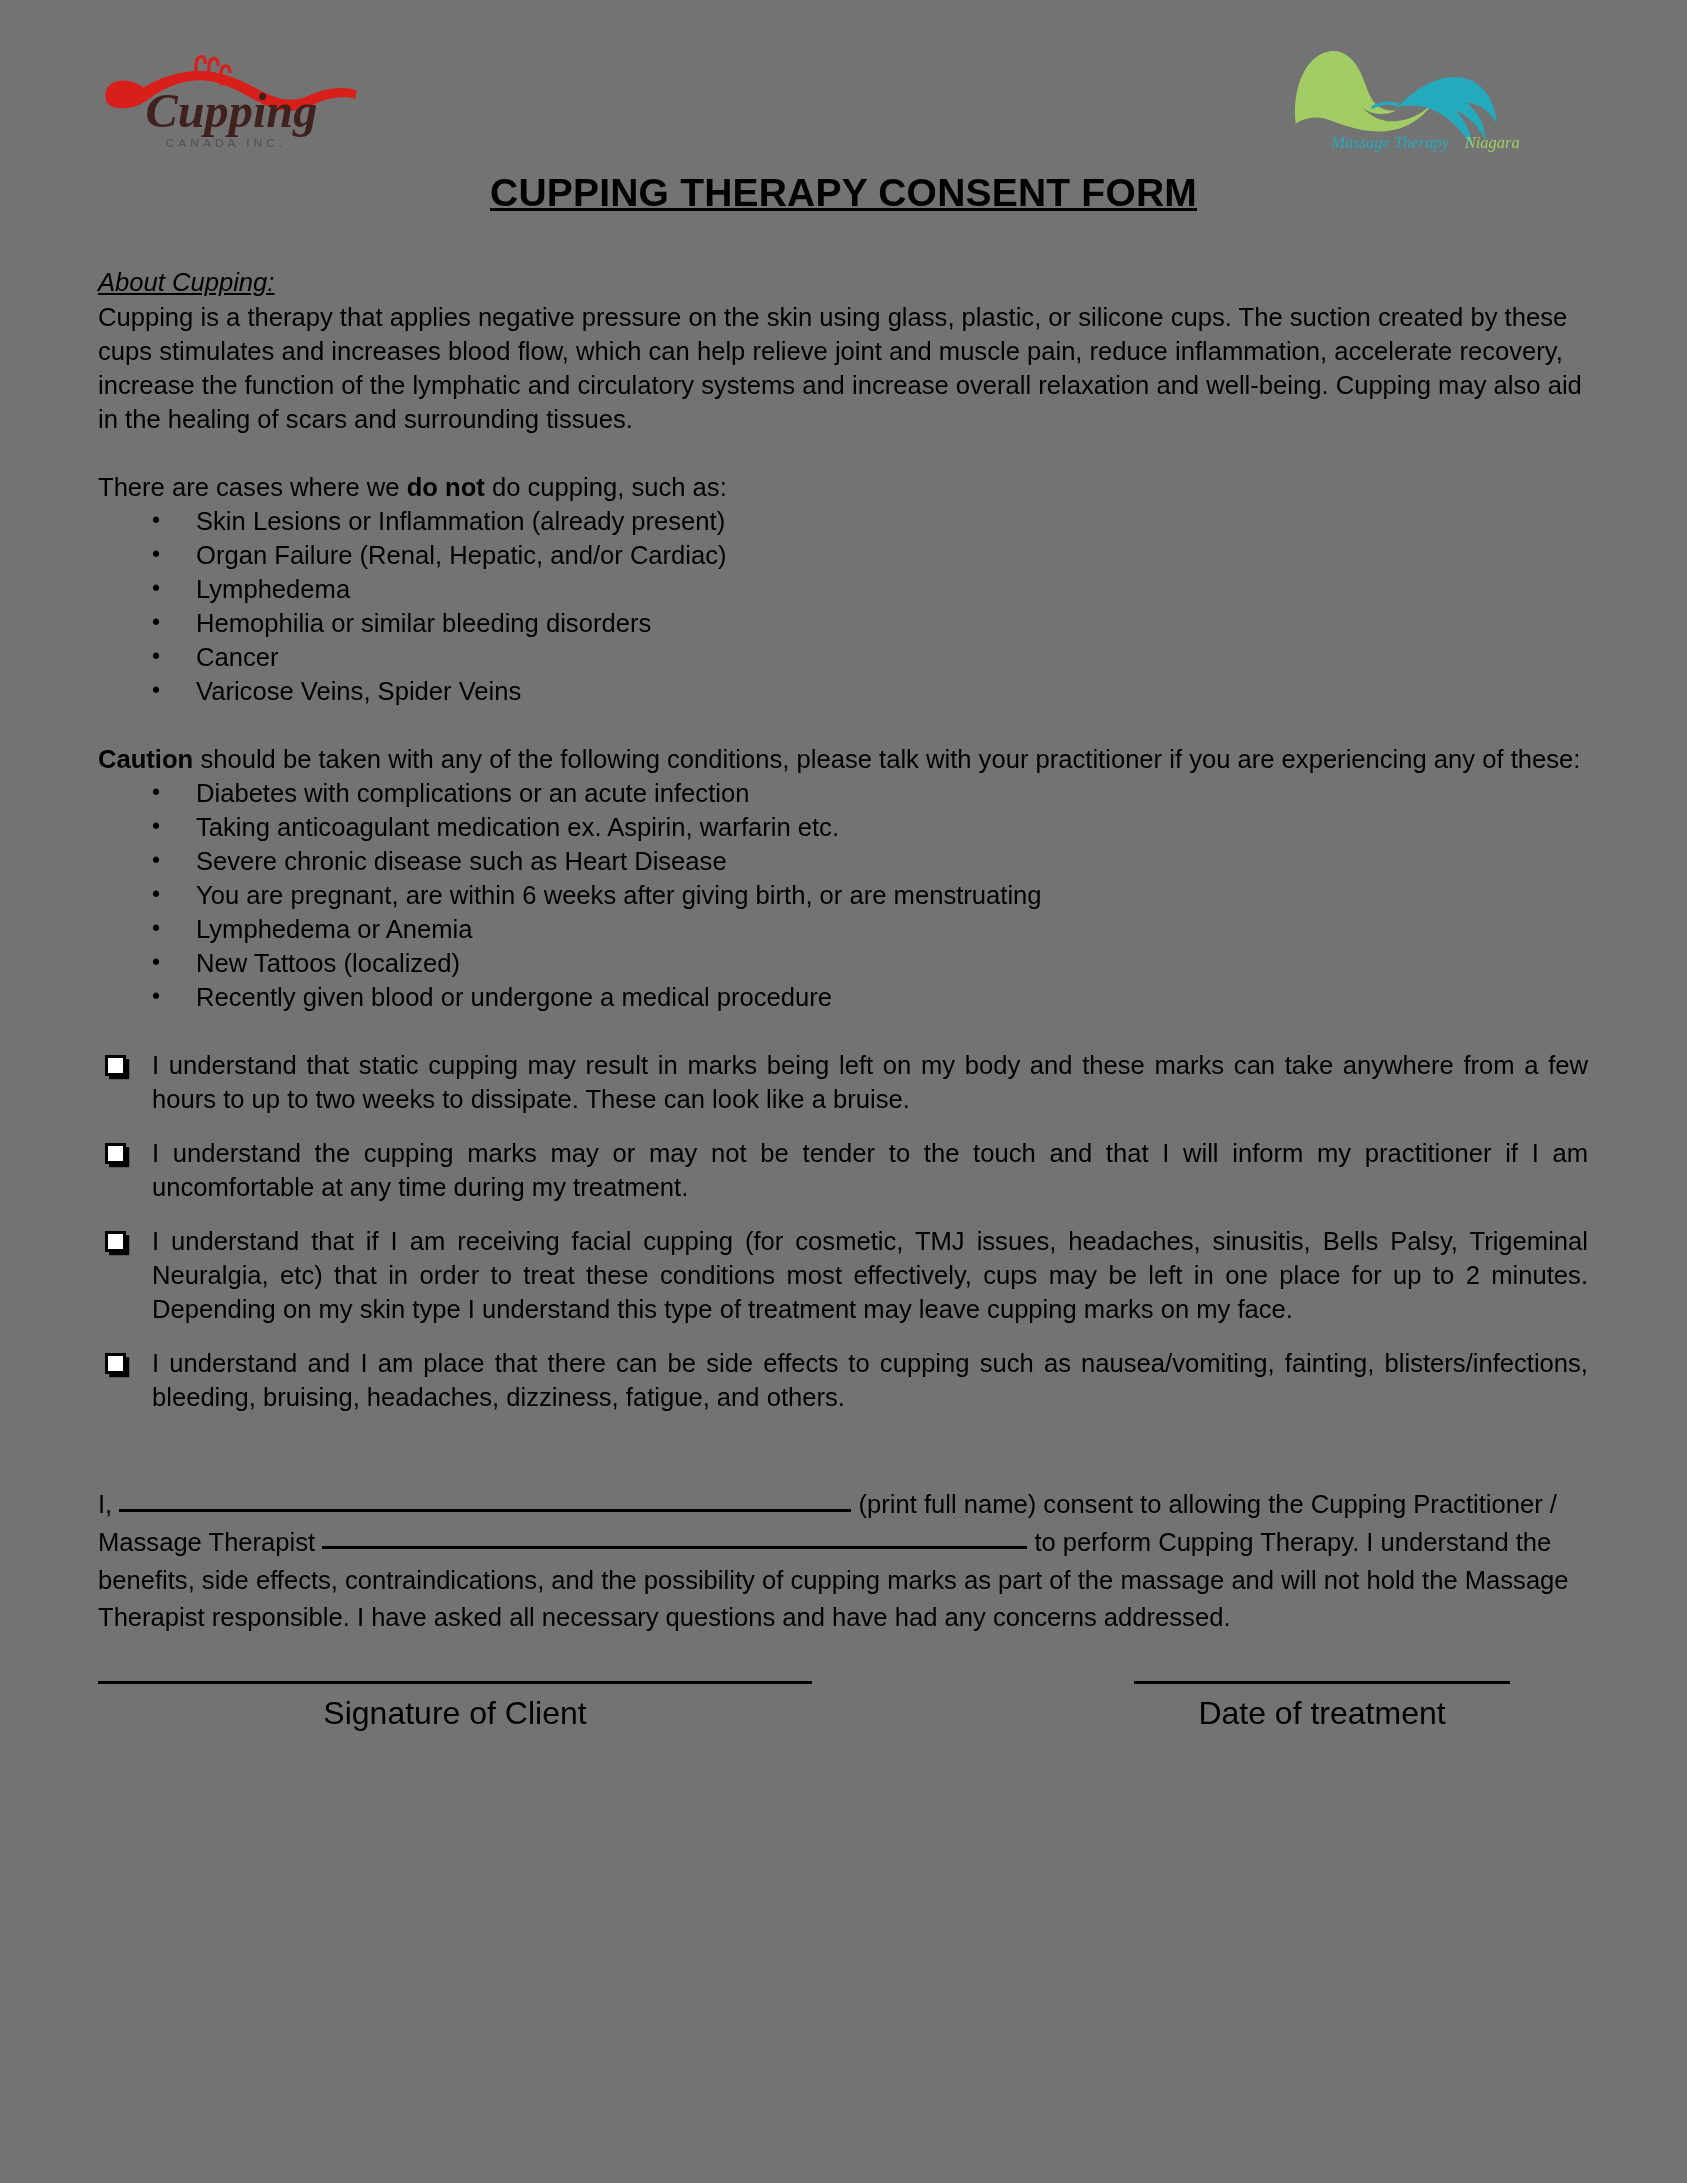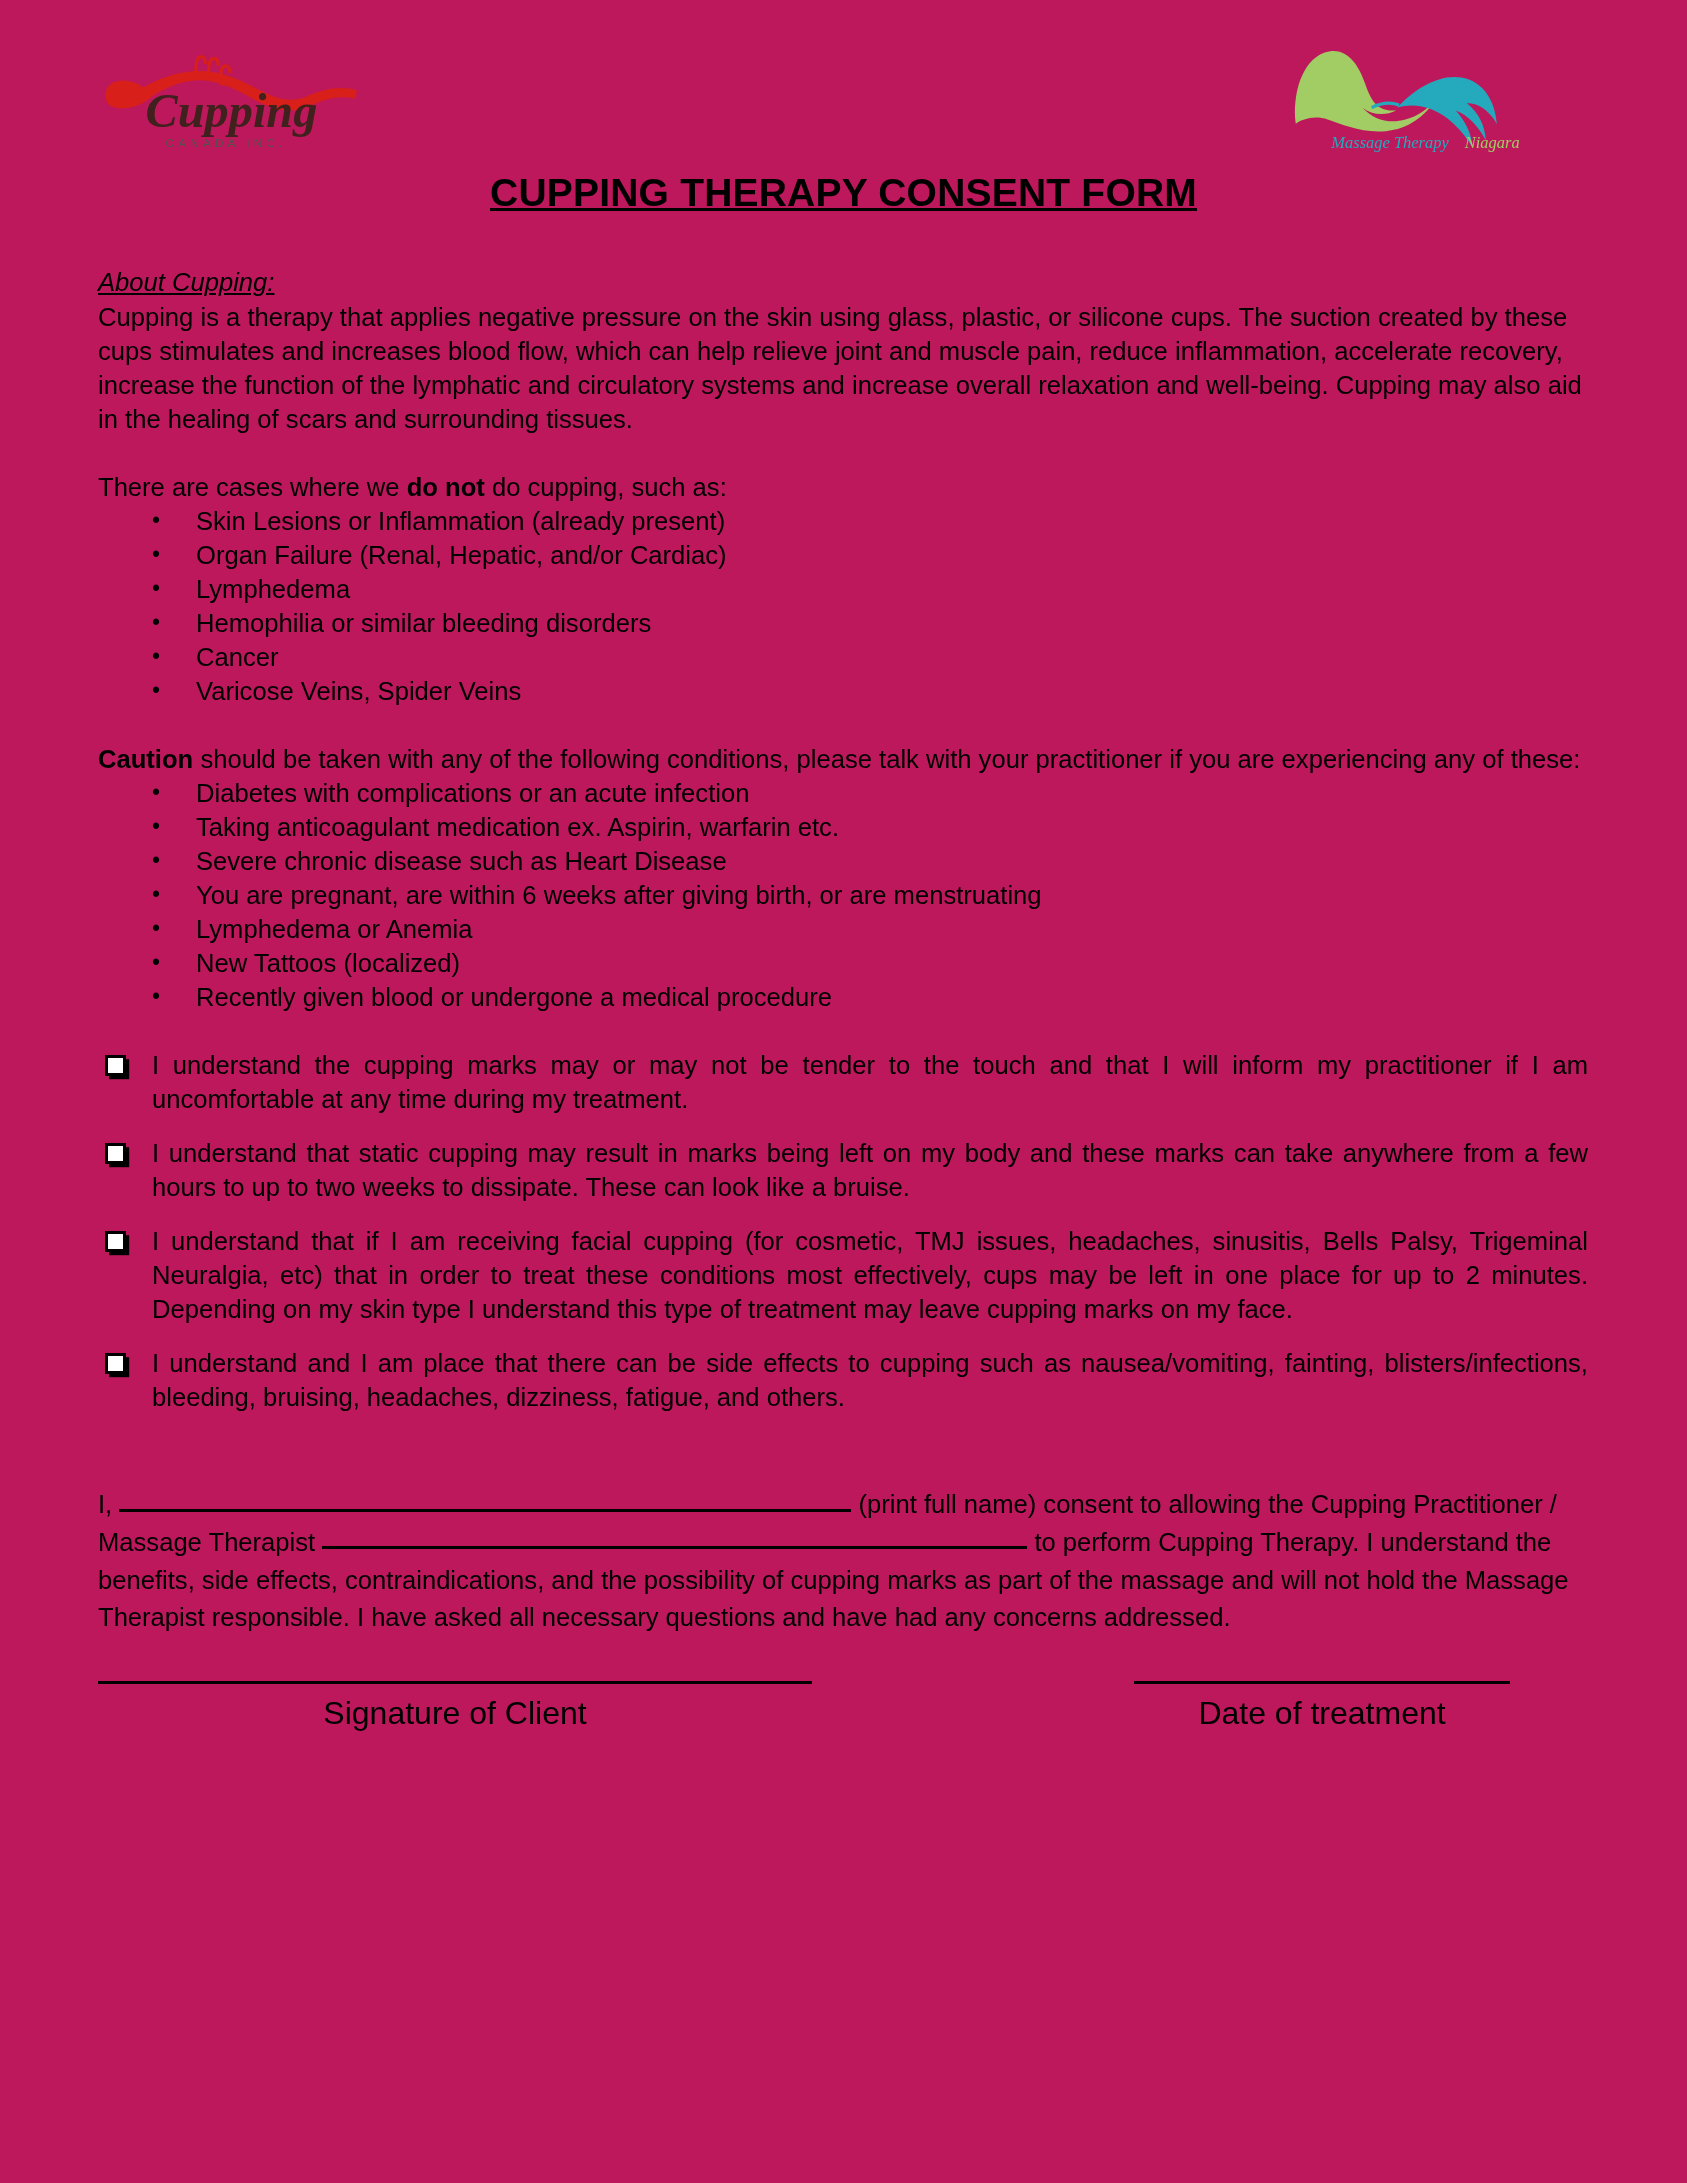--- a/index.html
+++ b/index.html
@@ -8,21 +8,21 @@
     background: #ffffff;
   }
   body {
     font-family: "Liberation Sans", sans-serif;
     color: #000000;
   }
   .page {
     position: relative;
     width: 1687px;
     height: 2183px;
-    background: #be185d;
+    background: #737373;
     box-sizing: border-box;
     overflow: hidden;
   }
 
   
   .header {
     position: relative;
     height: 169px;
   }
   .logo-cupping {
@@ -239,25 +239,25 @@
       <li><span class="bullet">•</span><span>Lymphedema  or Anemia</span></li>
       <li><span class="bullet">•</span><span>New Tattoos (localized)</span></li>
       <li><span class="bullet">•</span><span>Recently given blood or undergone a medical procedure</span></li>
     </ul>
 
     <div class="spacer-line"></div>
 
     <div>
       <div class="cb-item">
         <span class="cb-box"></span>
+        <p class="cb-text">I understand that static cupping may result in marks being left on my body and these marks can take anywhere from a few hours to up to two weeks to dissipate. These can look like a bruise.</p>
+      </div>
+      <div class="cb-item">
+        <span class="cb-box"></span>
         <p class="cb-text">I understand the cupping marks may or may not be tender to the touch and that I will inform my practitioner if I am uncomfortable at any time during my treatment.</p>
-      </div>
-      <div class="cb-item">
-        <span class="cb-box"></span>
-        <p class="cb-text">I understand that static cupping may result in marks being left on my body and these marks can take anywhere from a few hours to up to two weeks to dissipate. These can look like a bruise.</p>
       </div>
       <div class="cb-item">
         <span class="cb-box"></span>
         <p class="cb-text">I understand that if I am receiving facial cupping (for cosmetic, TMJ issues, headaches, sinusitis, Bells Palsy, Trigeminal Neuralgia, etc) that in order to treat these conditions most effectively, cups may be left in one place for up to 2 minutes. Depending on my skin type I understand this type of treatment may leave cupping marks on my face.</p>
       </div>
       <div class="cb-item">
         <span class="cb-box"></span>
         <p class="cb-text">I understand and I am place that there can be side effects to cupping such as nausea/vomiting, fainting, blisters/infections, bleeding, bruising, headaches, dizziness, fatigue, and others.</p>
       </div>
     </div>

